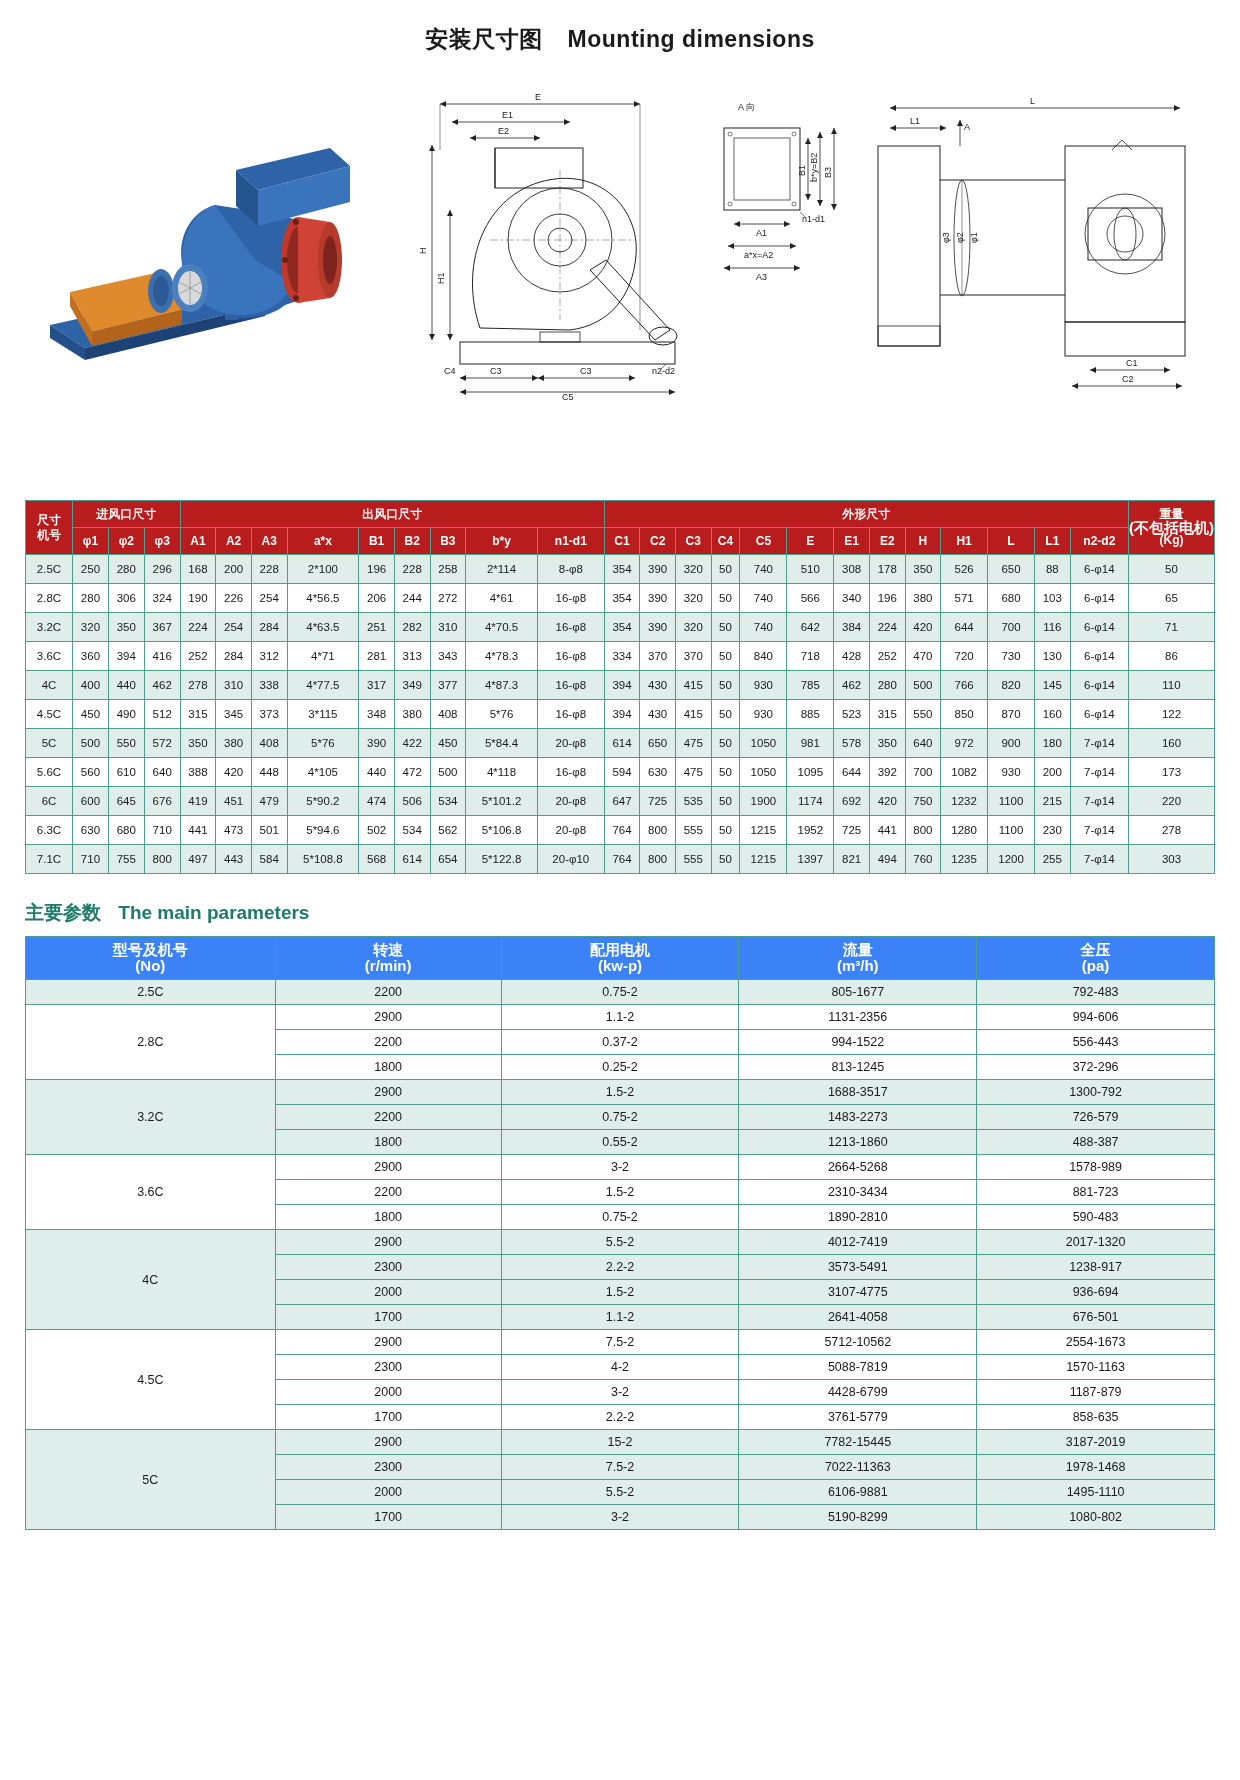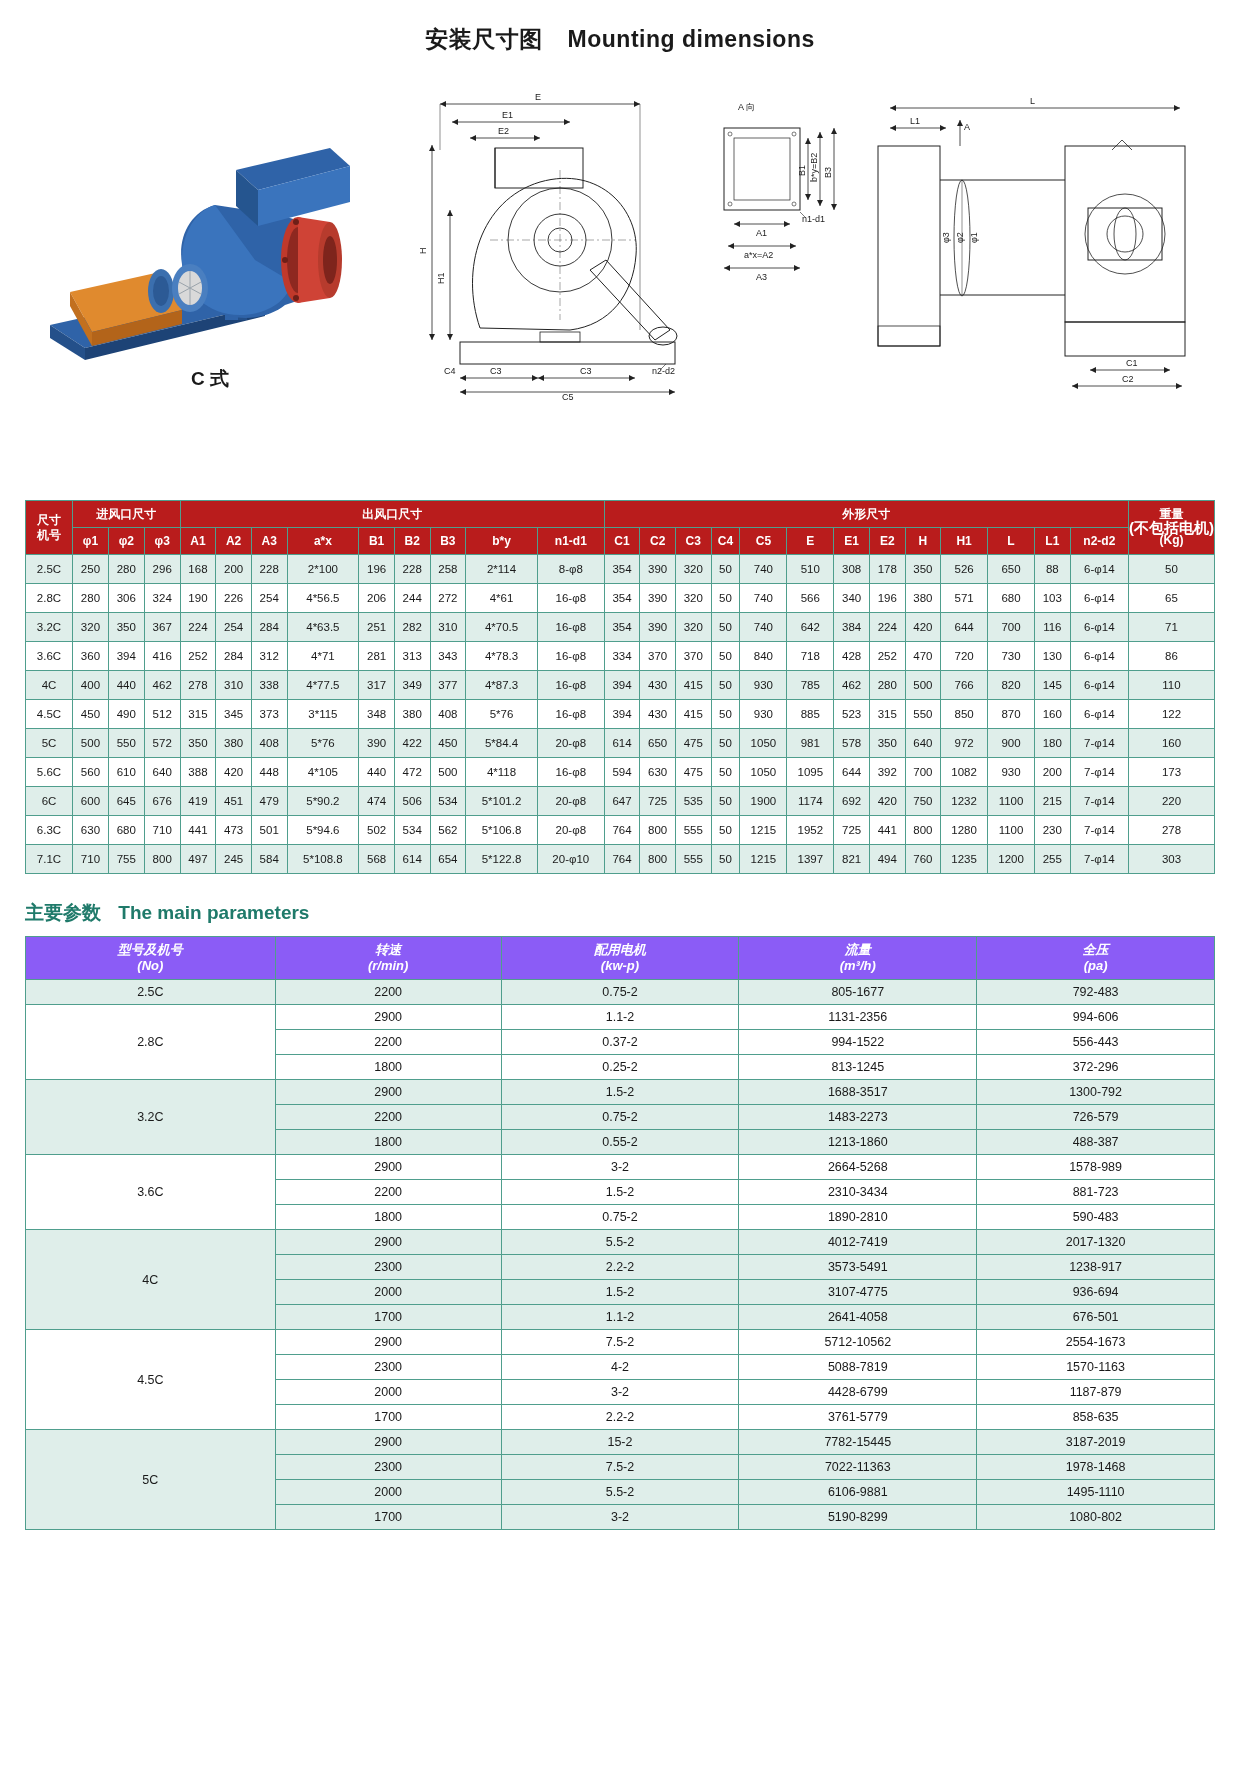--- a/index.html
+++ b/index.html
@@ -74,21 +74,21 @@
   .sub{font-size:15px;}
 
   
   .tbl-main{
     position:absolute;left:25px;top:936px;width:1190px;font-size:12.5px;
   }
   .tbl-main th,.tbl-main td{
     border:1px solid #4f9e8d;text-align:center;padding:0;height:24px;
   }
   .tbl-main thead th{
-    background:#8b5cf6;color:#fff;font-weight:bold;height:42px;line-height:16px;font-size:13px;font-style:italic;
+    background:#3b82f6;color:#fff;font-weight:bold;height:42px;line-height:16px;font-size:15px;
   }
   .tbl-main tbody td{background:#ffffff;}
   .tbl-main tbody tr.alt td{background:#dfeeea;}
   .tbl-main td.model-cell{font-weight:normal;}
 </style>
 </head>
 <body>
 
 <div class="page">
 
@@ -140,21 +140,20 @@
 
         <ellipse cx="160" cy="178" rx="18" ry="24" fill="#4a7fc0"></ellipse>
         <ellipse cx="160" cy="178" rx="12" ry="17" fill="#d9d9d9"></ellipse>
         <g stroke="#9aa3ab" stroke-width="1">
           <line x1="149" y1="172" x2="171" y2="184"></line>
           <line x1="149" y1="184" x2="171" y2="172"></line>
           <line x1="160" y1="161" x2="160" y2="195"></line>
         </g>
       </svg>
     </div>
-    <div class="photo-caption">C 式</div>
 
     <div class="draw" style="left:400px;top:20px;">
       <svg width="290" height="310" viewBox="0 0 290 310" stroke="#222" fill="none" font-family="Liberation Sans, sans-serif" font-size="9">
 
         <line x1="20" y1="14" x2="220" y2="14" stroke-width=".8"></line>
         <path d="M20,14 l6,-3 v6 z M220,14 l-6,-3 v6 z" fill="#222" stroke="none"></path>
         <text x="115" y="10" fill="#222" stroke="none">E</text>
         <line x1="20" y1="14" x2="20" y2="60" stroke-width=".5"></line>
         <line x1="220" y1="14" x2="220" y2="240" stroke-width=".5"></line>
 
@@ -620,21 +619,21 @@
           <td>230</td>
           <td>7-φ14</td>
           <td>278</td>
         </tr>
         <tr>
           <td class="model">7.1C</td>
           <td>710</td>
           <td>755</td>
           <td>800</td>
           <td>497</td>
-          <td>245</td>
+          <td>443</td>
           <td>584</td>
           <td>5*108.8</td>
           <td>568</td>
           <td>614</td>
           <td>654</td>
           <td>5*122.8</td>
           <td>20-φ10</td>
           <td>764</td>
           <td>800</td>
           <td>555</td>

